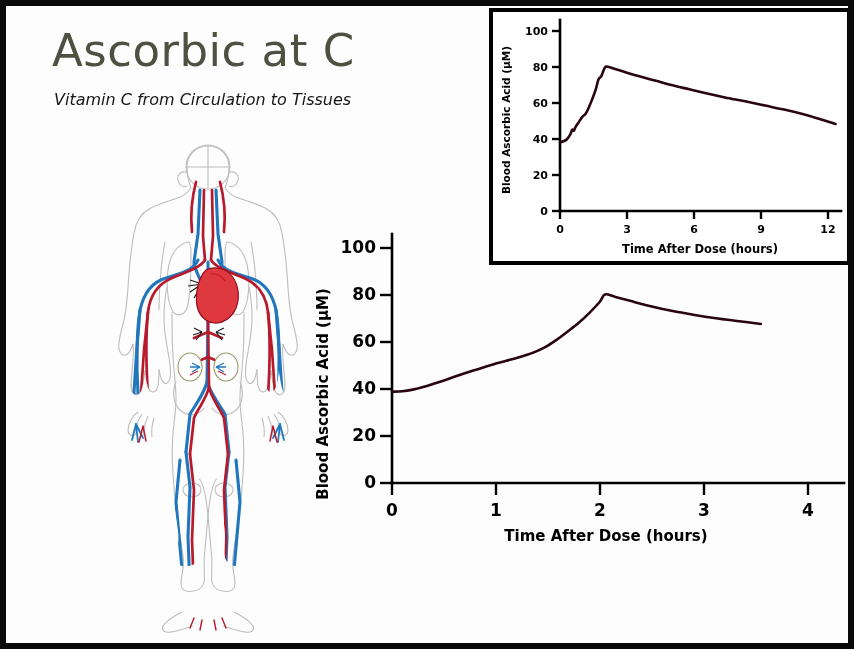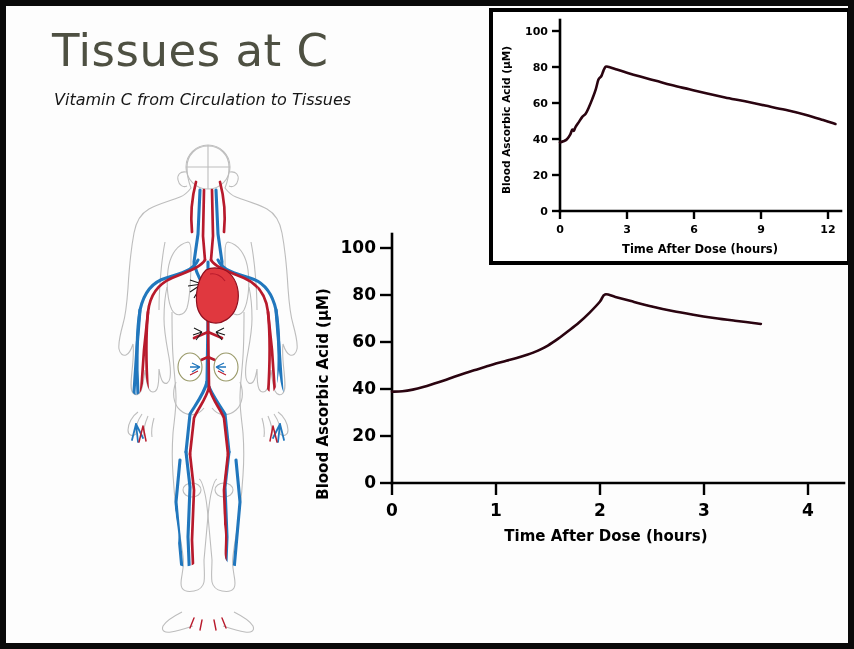--- a/index.html
+++ b/index.html
@@ -95,21 +95,21 @@
     font-weight: bold;
     fill: #000000;
   }
 </style>
 </head>
 <body>
 
 <div id="frame">
   <div id="canvas">
 
-    <div id="title">Tissues at C</div>
+    <div id="title">Ascorbic at C</div>
     <div id="subtitle">Vitamin C from Circulation to Tissues</div>
 
     <svg id="anatomy" viewBox="0 0 196 492">
       <defs>
         <clipPath id="bodyclip">
           <path d="M98 4 c-12 0 -21 9 -21 21 c0 9 2 16 4 21 c-3 4 -6 7 -11 9
                    c-10 4 -22 7 -31 12 c-9 5 -13 13 -15 24 c-3 16 -5 38 -6 55
                    c-1 14 -2 26 -5 36 c-3 11 -5 19 -4 25 c1 5 4 7 7 6 c3 -1 5 -5 7 -11
                    c1 8 0 18 -1 27 c-1 10 -2 19 1 22 c2 3 6 2 8 -2 c2 -5 3 -13 4 -21
                    c1 9 2 16 4 19 c2 4 6 4 8 0 c2 -4 2 -12 2 -20 c1 6 2 11 4 13

